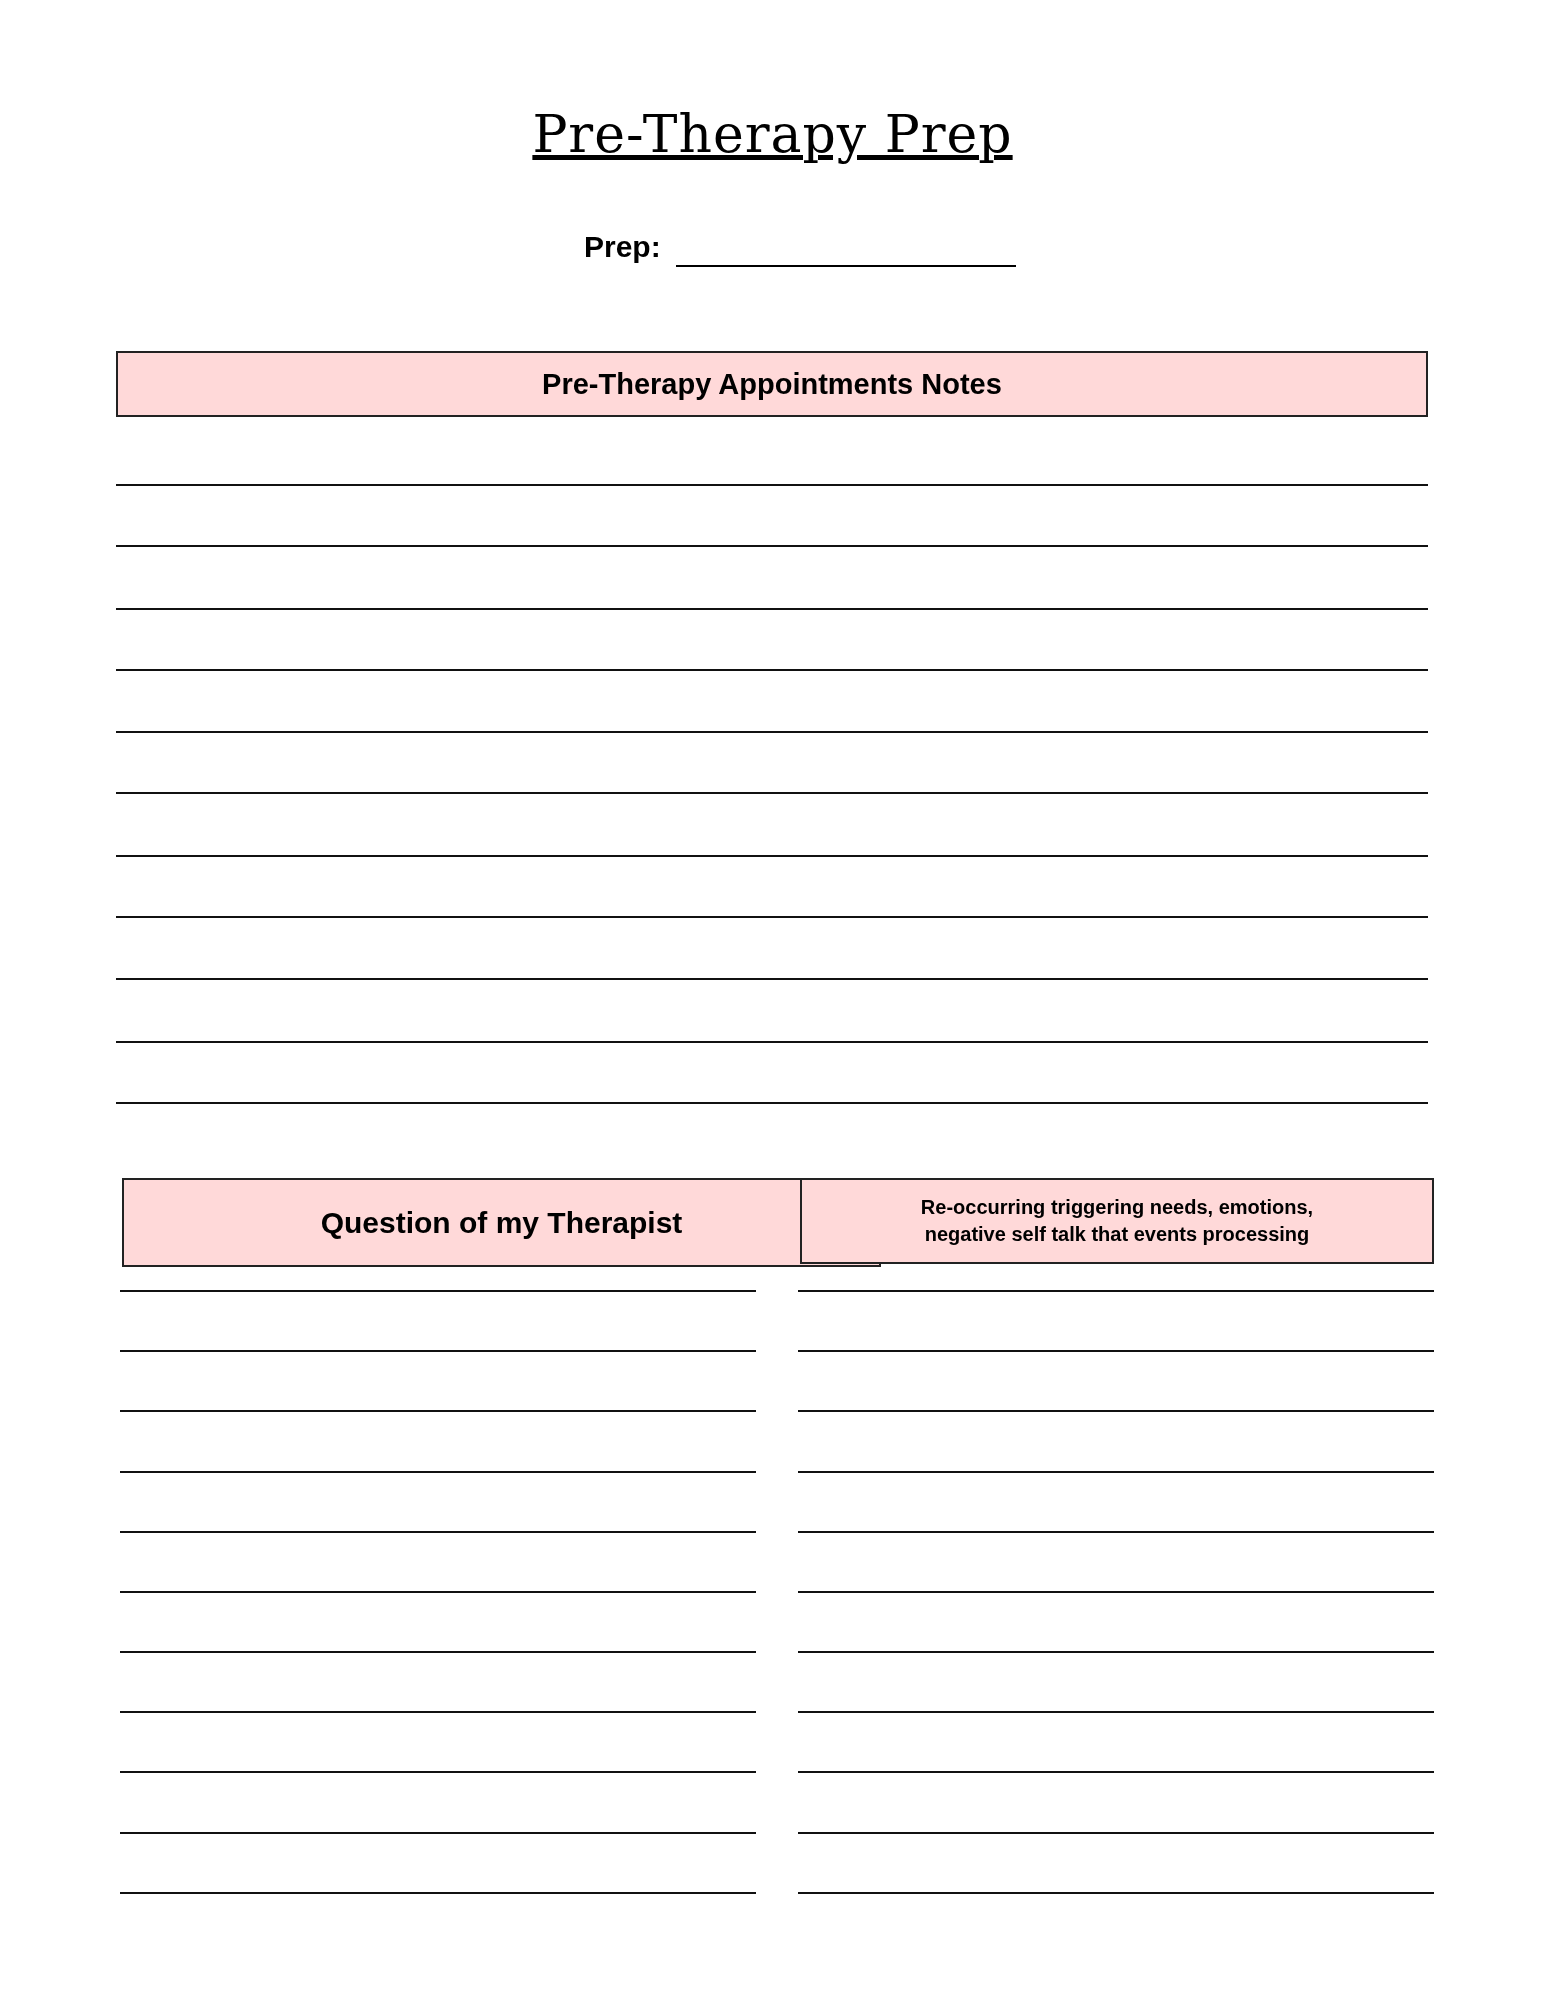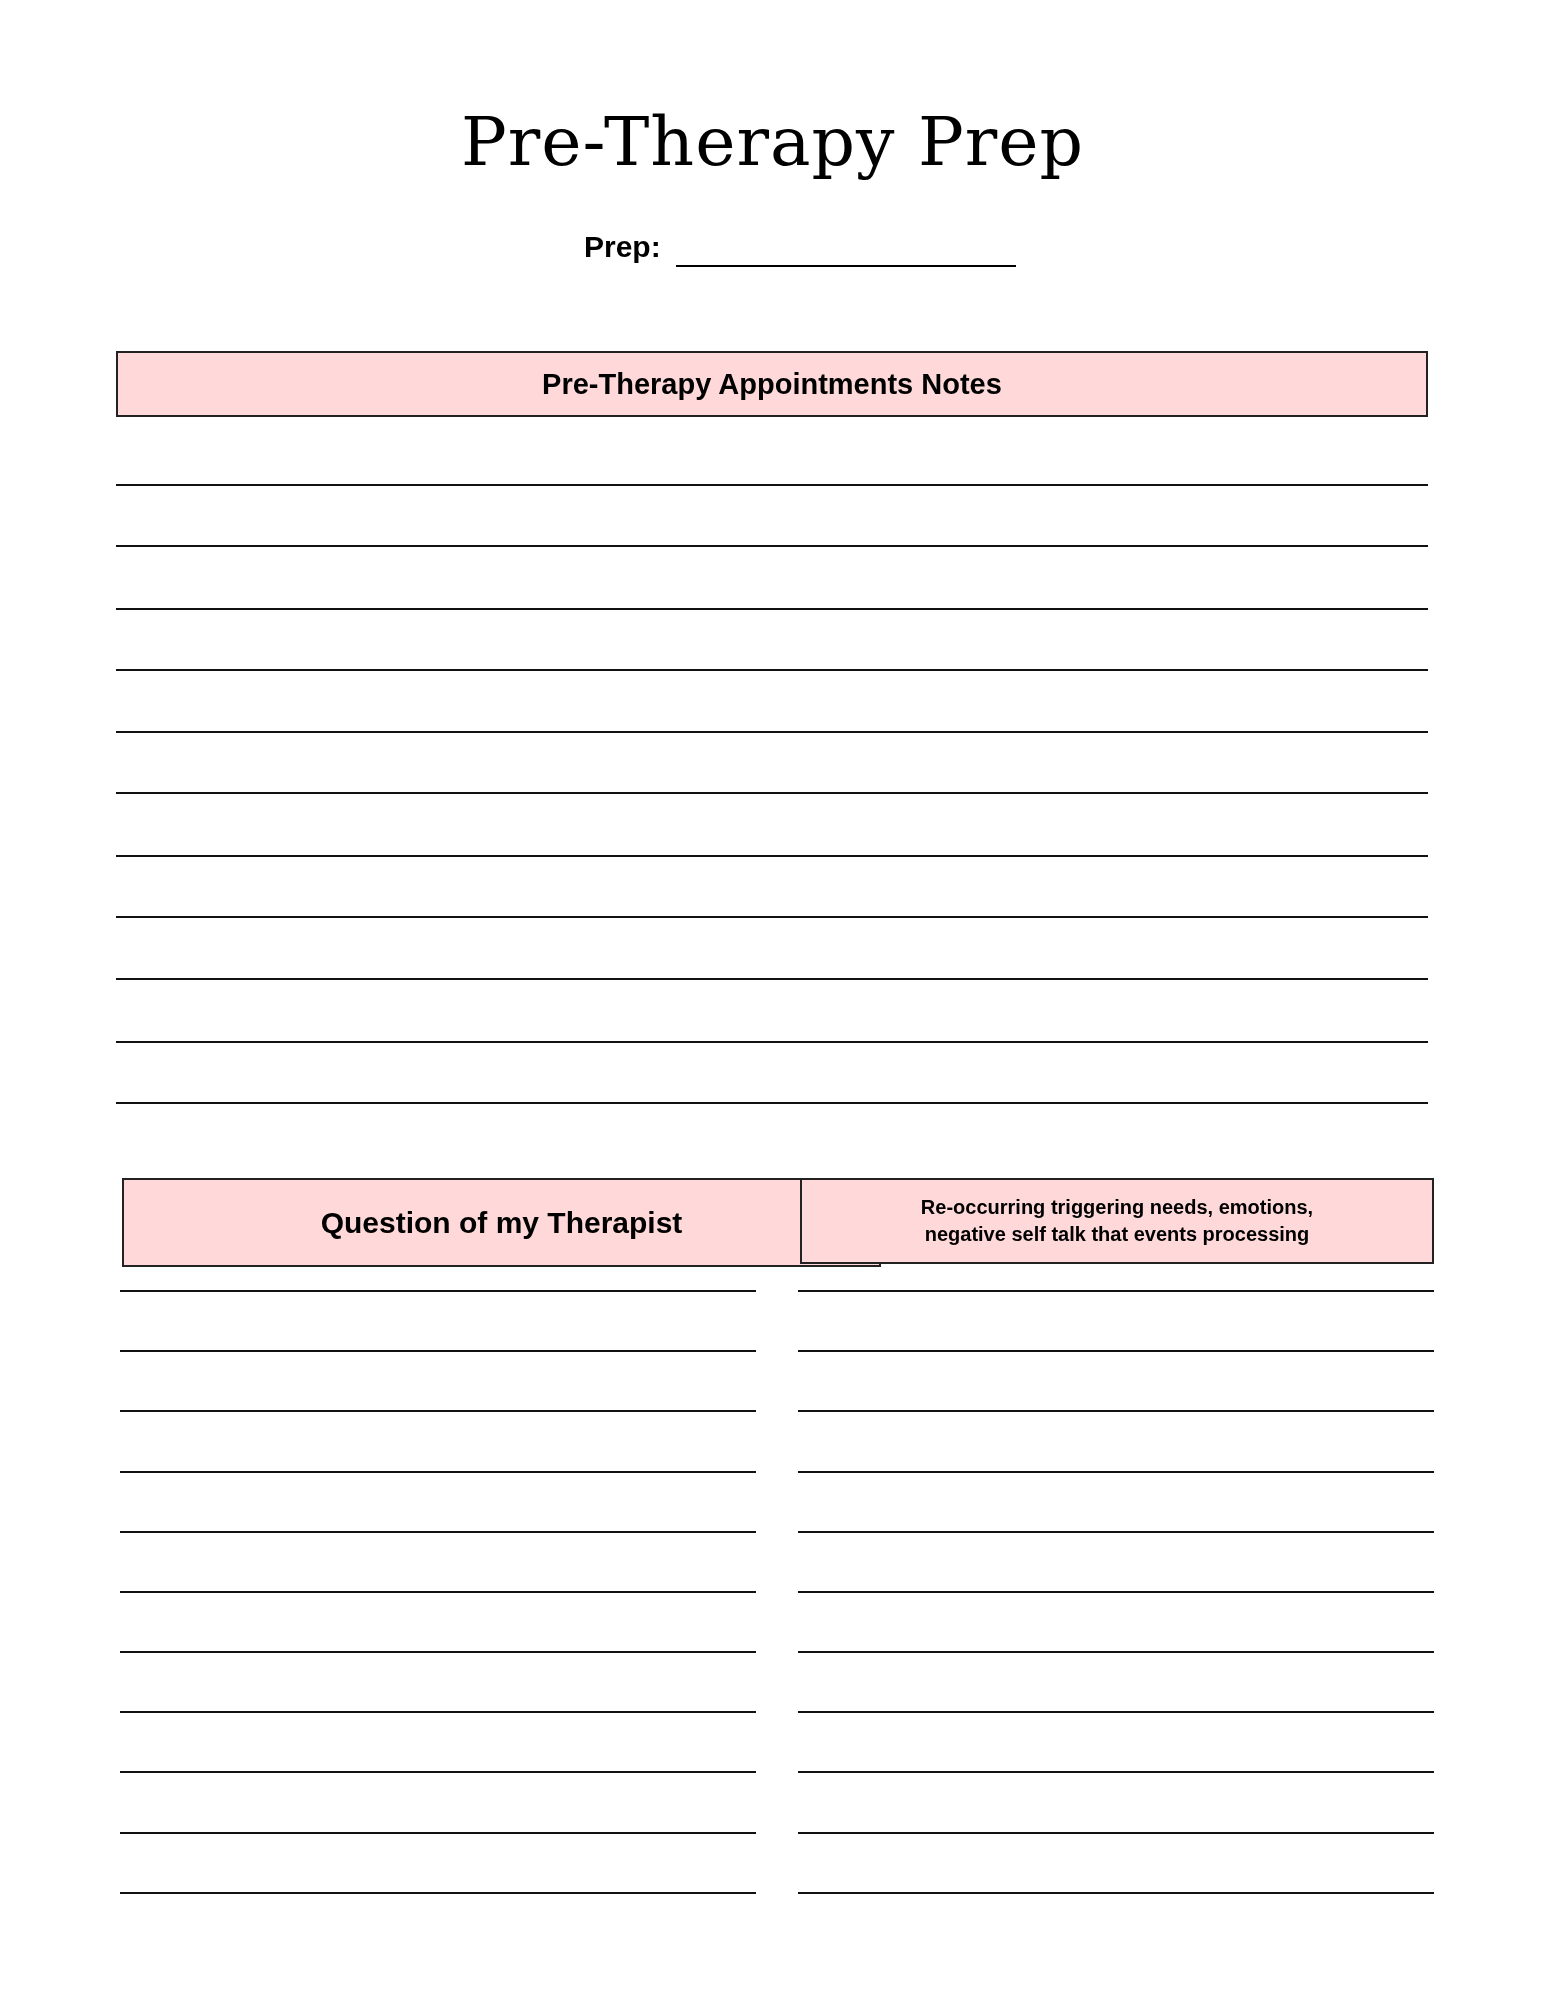--- a/index.html
+++ b/index.html
@@ -1,17 +1,17 @@
 <!DOCTYPE html>
 <html><head>
 <meta charset="utf-8">
 <style>
   html, body { margin:0; padding:0; background:#ffffff; }
   body { width:1545px; height:2000px; position:relative; overflow:hidden; font-family:"Liberation Sans", sans-serif; color:#000; }
-  .title { position:absolute; left:0; width:1545px; top:108px; text-align:center; font-family:"DejaVu Serif", serif; font-size:68px; font-weight:normal; letter-spacing:1px; line-height:1; }
+  .title { position:absolute; left:0; width:1545px; top:108px; text-align:center; font-family:"DejaVu Serif", serif; font-size:52px; font-weight:normal; letter-spacing:1px; line-height:1;text-decoration:underline; }
   .date-row { position:absolute; top:228px; left:584px; height:40px; }
   .date-label { position:absolute; left:0; top:2px; font-family:"Liberation Sans", sans-serif; font-weight:bold; font-size:30px; white-space:nowrap; }
   .date-line { position:absolute; left:92px; top:37px; width:340px; height:2px; background:#000; }
   .hbox { position:absolute; background:#ffd9d9; border:2px solid #222; box-sizing:border-box; display:flex; align-items:center; justify-content:center; text-align:center; font-weight:bold; }
   .hbox.main { left:116px; top:351px; width:1312px; height:66px; font-size:29px; }
   .hbox.left { left:122px; top:1178px; width:759px; height:89px; font-size:30px; }
   .hbox.right { left:800px; top:1178px; width:634px; height:86px; font-size:20px; line-height:1.35; }
   .rule { position:absolute; height:2px; background:#111; }
 </style>
 </head>

